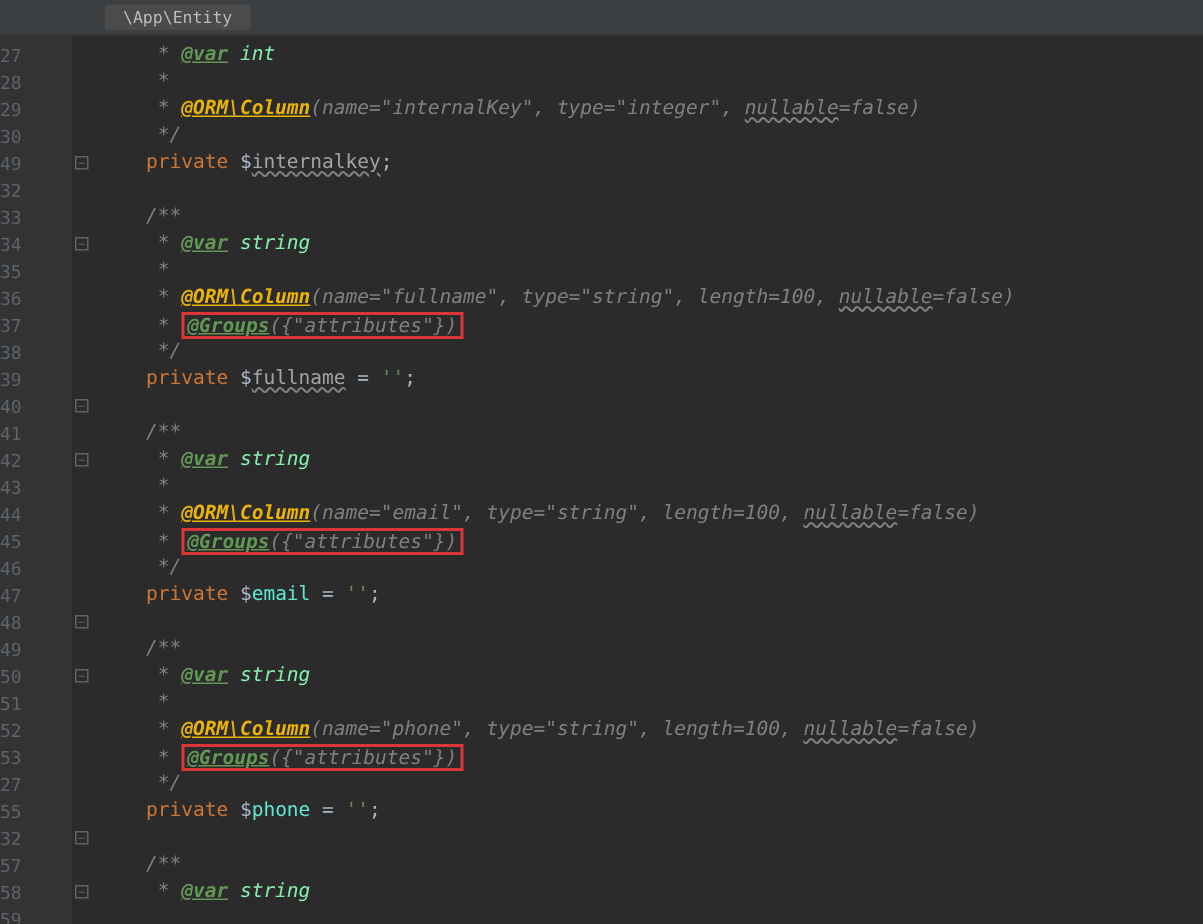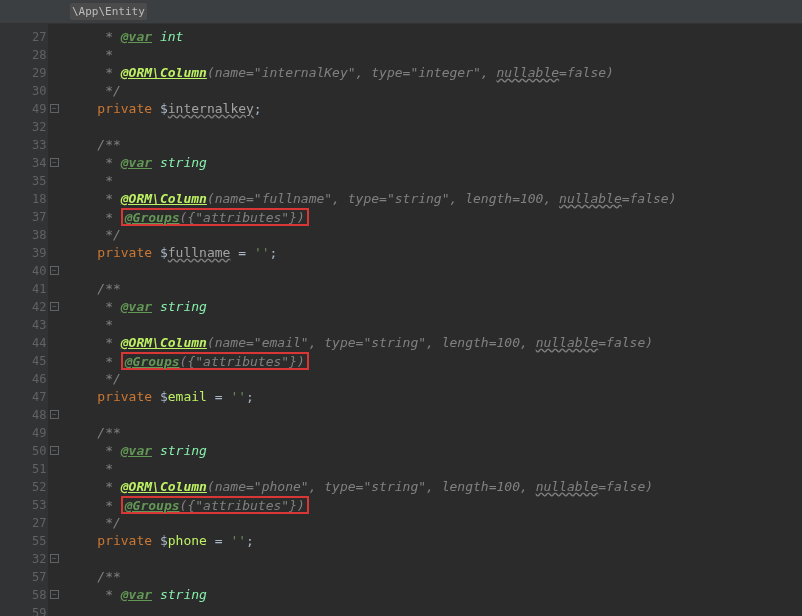--- a/index.html
+++ b/index.html
@@ -16,42 +16,41 @@
     background: #3c3f41;
     height: 24px;
     display: flex;
     align-items: center;
     padding-left: 70px;
     border-bottom: 1px solid #323232;
   }
   .breadcrumb-item {
     background: #4b4b4b;
     color: #bbbbbb;
-    padding: 2px 2px;
+    padding: 2px 12px;
     font-size: 11px;
     border-radius: 2px;
     margin-right: 4px;
   }
   .editor {
     display: flex;
     height: calc(616px - 24px);
     background: #2b2b2b;
   }
   .gutter {
     background: #313335;
     width: 48px;
     text-align: left;
     padding-right: 12px;
     color: #606366;
     font-size: 12px;
     line-height: 18px;
     padding-top: 4px;
     user-select: none;
     flex-shrink: 0;
-    padding-left: 32px;
   }
   .gutter div { height: 18px; }
   .fold-col {
     width: 18px;
     background: #2b2b2b;
     position: relative;
     flex-shrink: 0;
   }
   .fold-marker {
     position: absolute;
@@ -69,25 +68,25 @@
     flex: 1;
     line-height: 18px;
     padding-top: 4px;
     white-space: pre;
     font-style: italic;
   }
   .code-line { height: 18px; position: relative; }
   .normal { font-style: normal; }
   .kw { color: #cc7832; font-style: normal; }
   .var-tag { color: #629755; font-weight: bold; text-decoration: underline; font-style: italic; }
-  .doc-tag { color: #bef264; font-weight: bold; text-decoration: underline; font-style: italic; }
+  .doc-tag { color: #eab308; font-weight: bold; text-decoration: underline; font-style: italic; }
   .doc { color: #808080; font-style: italic; }
   .doc-type { color: #86efac; font-style: italic; }
   .str { color: #6a8759; font-style: normal; }
-  .prop { color: #bef264; font-style: normal; }
+  .prop { color: #5eead4; font-style: normal; }
   .prop-wavy { color: #a3a3a3; font-style: normal; text-decoration: underline wavy #808080; }
   .nullable { color: #808080; text-decoration: underline wavy #808080; font-style: italic; }
   .redbox {
     border: 2px solid #d93636;
     padding: 0 2px;
     display: inline-block;
     line-height: 15px;
     height: 18px;
   }
   .groups-tag { color: #629755; font-weight: bold; text-decoration: underline; font-style: italic; }
@@ -104,21 +103,21 @@
   <div class="gutter" id="gutter">
       <div>27</div>
       <div>28</div>
       <div>29</div>
       <div>30</div>
       <div>49</div>
       <div>32</div>
       <div>33</div>
       <div>34</div>
       <div>35</div>
-      <div>18</div>
+      <div>36</div>
       <div>37</div>
       <div>38</div>
       <div>39</div>
       <div>40</div>
       <div>41</div>
       <div>42</div>
       <div>43</div>
       <div>44</div>
       <div>45</div>
       <div>46</div>

